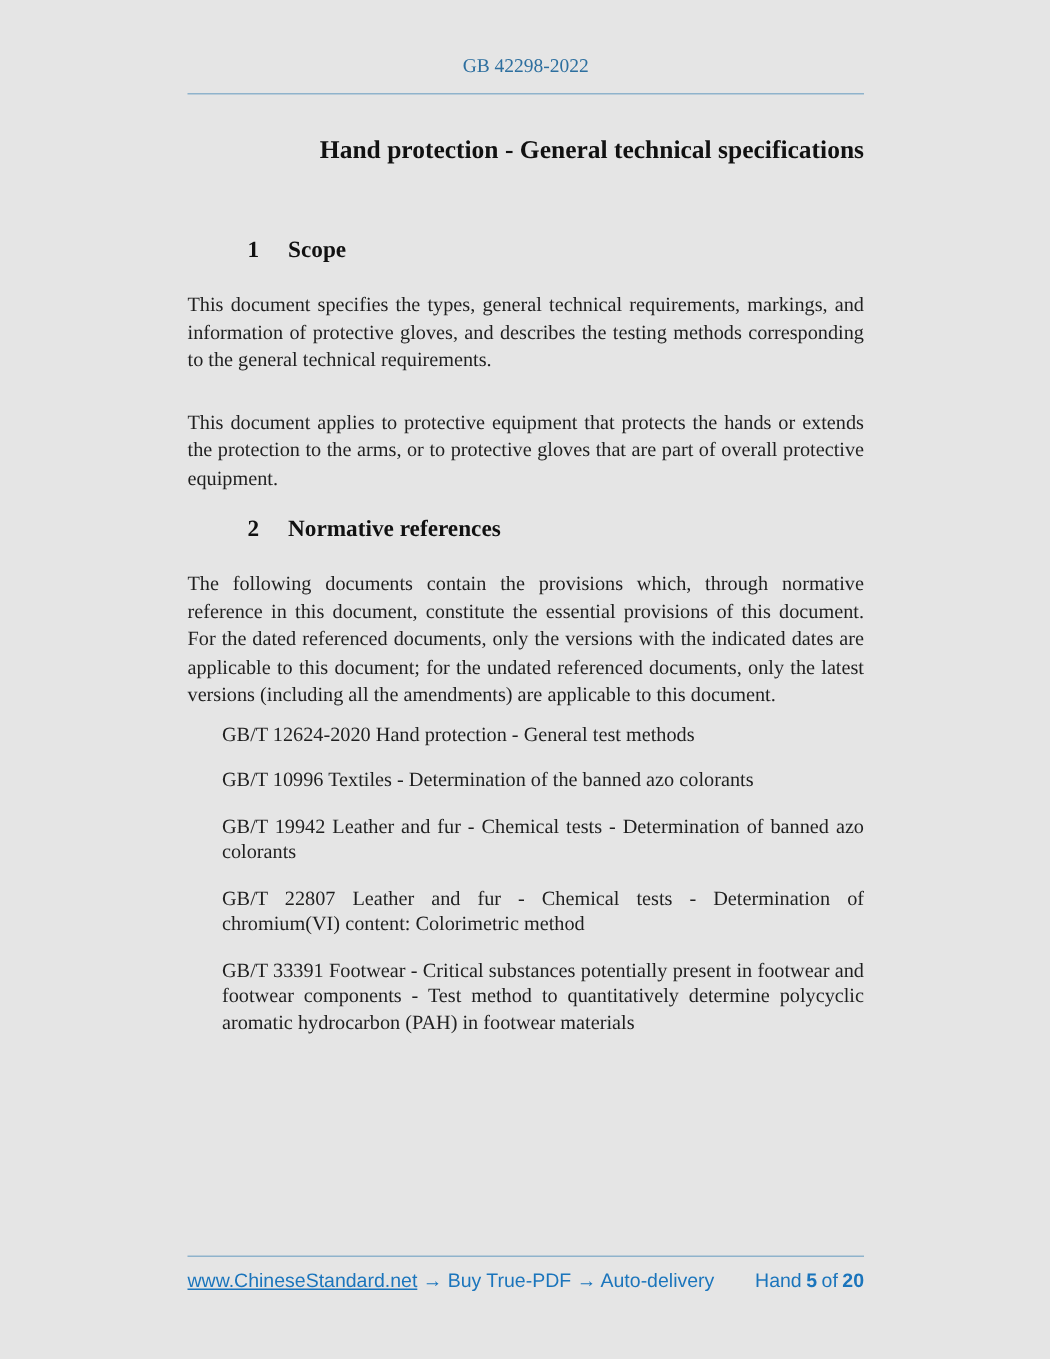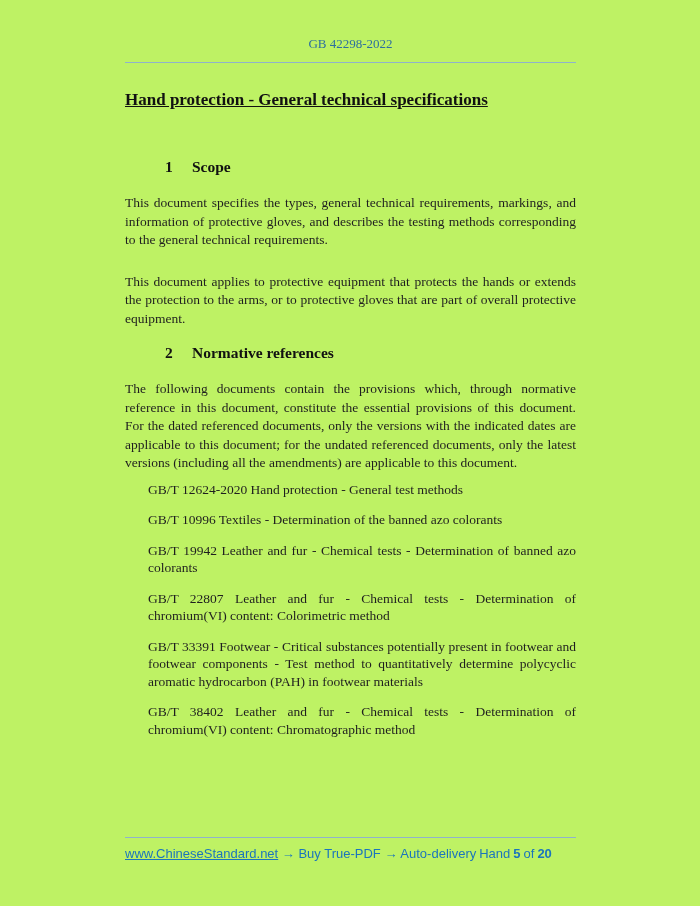--- a/index.html
+++ b/index.html
@@ -2,21 +2,21 @@
 <html><head>
 <meta charset="utf-8">
 <style>
   * { margin: 0; padding: 0; box-sizing: border-box; }
   html, body { background: #ffffff; }
   .page {
     position: relative;
     width: 700px;
     height: 906px;
     margin: 0 auto;
-    background: #bef264;
+    background: #e5e5e5;
     font-family: "Liberation Serif", serif;
     color: #1f1f1f;
     overflow: hidden;
   }
   .content {
     position: absolute;
     left: 125px;
     top: 0;
     width: 451px;
   }
@@ -28,26 +28,25 @@
     color: #2d6f9f;
   }
   .header-rule {
     margin-top: 10px;
     border: none;
     border-top: 1px solid #8fb3cc;
     height: 0;
   }
   .doc-title {
     margin-top: 27px;
-    text-align: left;
+    text-align: right;
     font-size: 17px;
     font-weight: bold;
     line-height: 20px;
     color: #111111;
-    text-decoration: underline;
   }
   .section-heading {
     font-size: 15.5px;
     font-weight: bold;
     line-height: 18px;
     color: #111111;
     margin-left: 40px;
   }
   .section-heading.first { margin-top: 48px; }
   .section-heading.second { margin-top: 16px; }
@@ -75,21 +74,21 @@
     top: 837px;
     width: 451px;
     border-top: 1px solid #8fb3cc;
     font-family: "Liberation Sans", sans-serif;
     font-size: 13px;
     color: #1b75bc;
   }
   .footer-row {
     padding-top: 8px;
     display: flex;
-    justify-content: flex-start;
+    justify-content: space-between;
     align-items: baseline;
   }
   .footer-left a {
     color: #1b75bc;
     text-decoration: underline;
     cursor: pointer;
   }
   .footer-left .sep { white-space: pre; }
   .footer-right .num { font-weight: bold; }
   .footer-right span { margin-left: 3px; }
@@ -115,21 +114,20 @@
       <span class="sec-num">2</span><span>Normative references</span>
     </div>
     <p class="body-par">The following documents contain the provisions which, through normative reference in this document, constitute the essential provisions of this document. For the dated referenced documents, only the versions with the indicated dates are applicable to this document; for the undated referenced documents, only the latest versions (including all the amendments) are applicable to this document.</p>
 
     <div class="ref-list">
       <p class="ref-item">GB/T 12624-2020 Hand protection - General test methods</p>
       <p class="ref-item">GB/T 10996 Textiles - Determination of the banned azo colorants</p>
       <p class="ref-item">GB/T 19942 Leather and fur - Chemical tests - Determination of banned azo colorants</p>
       <p class="ref-item">GB/T 22807 Leather and fur - Chemical tests - Determination of chromium(VI) content: Colorimetric method</p>
       <p class="ref-item">GB/T 33391 Footwear - Critical substances potentially present in footwear and footwear components - Test method to quantitatively determine polycyclic aromatic hydrocarbon (PAH) in footwear materials</p>
-      <p class="ref-item">GB/T 38402 Leather and fur - Chemical tests - Determination of chromium(VI) content: Chromatographic method</p>
     </div>
   </div>
 
   <div class="footer">
     <div class="footer-row">
       <div class="footer-left">
         <a>www.ChineseStandard.net</a><span class="sep"> </span><span>→</span>
         <span>Buy True-PDF</span>
         <span>→</span>
         <span>Auto-delivery</span>

